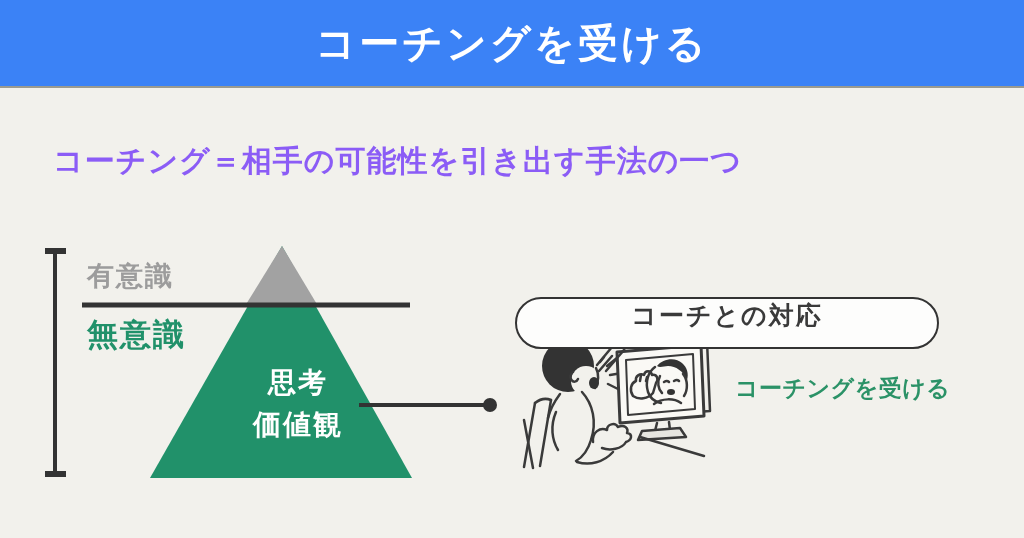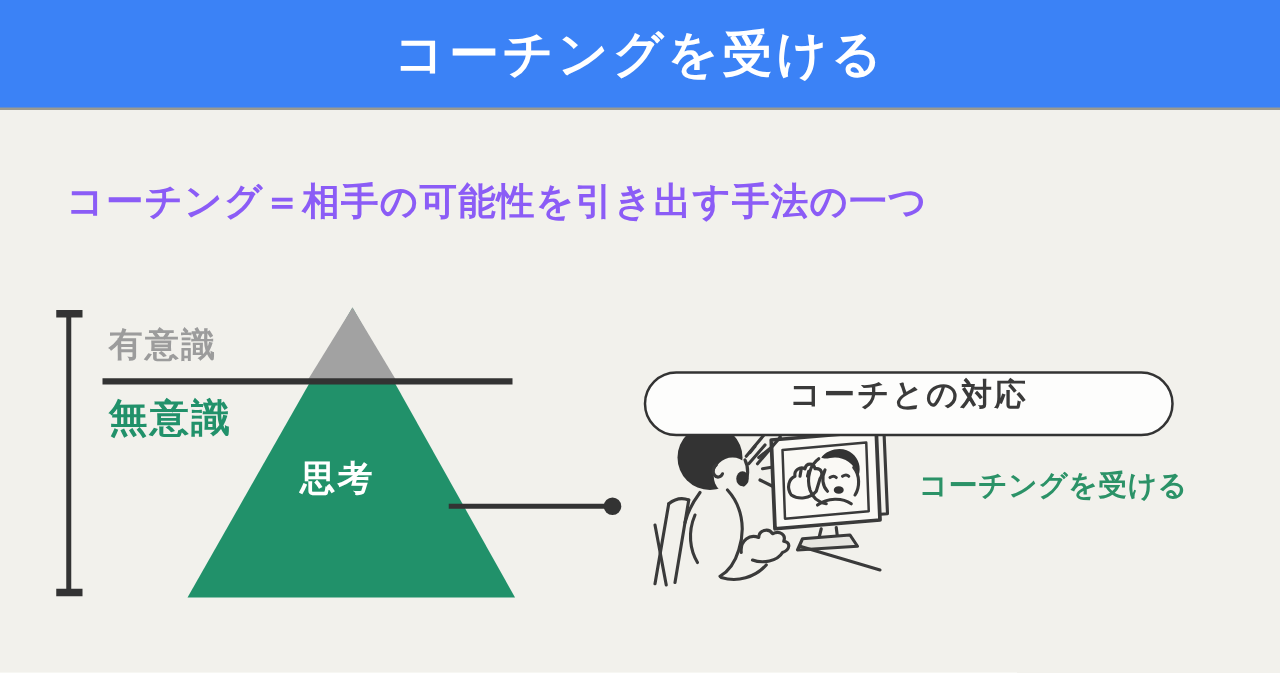--- a/index.html
+++ b/index.html
@@ -28,21 +28,21 @@
   .svg-layer{position:absolute;left:0;top:0;width:1024px;height:538px;}
   .label-conscious{
     position:absolute;left:87px;top:258px;
     color:#9c9c9c;font-size:27px;font-weight:bold;letter-spacing:2px;
   }
   .label-unconscious{
     position:absolute;left:87px;top:314px;
     color:#21916a;font-size:31px;font-weight:bold;letter-spacing:2px;
   }
   .pyramid-text{
-    position:absolute;left:270px;top:362px;transform:translateX(-50%);
+    position:absolute;left:298px;top:362px;transform:translateX(-50%);
     color:#ffffff;font-size:28px;font-weight:bold;text-align:center;
     line-height:42px;letter-spacing:2px;white-space:nowrap;
   }
   .pill{
     position:absolute;left:515px;top:261px;width:424px;height:52px;
     background:#fdfdfc;border:2px solid #333333;border-radius:28px;
     box-sizing:border-box;
     display:flex;justify-content:center;margin-top:36px;
   }
   .pill-label{
@@ -139,20 +139,21 @@
       </g>
       <path d="M 640,437 L 704,456"></path>
     </g>
   </svg>
 
   <div class="label-conscious">有意識</div>
   <div class="label-unconscious">無意識</div>
 
   <div class="pyramid-text">
     <div>思考</div>
+    <div>価値観</div>
   </div>
 
   <div class="pill">
     <span class="pill-label">コーチとの対応</span>
   </div>
 
   <div class="caption">
     <div>コーチングを受ける</div>
   </div>
 

